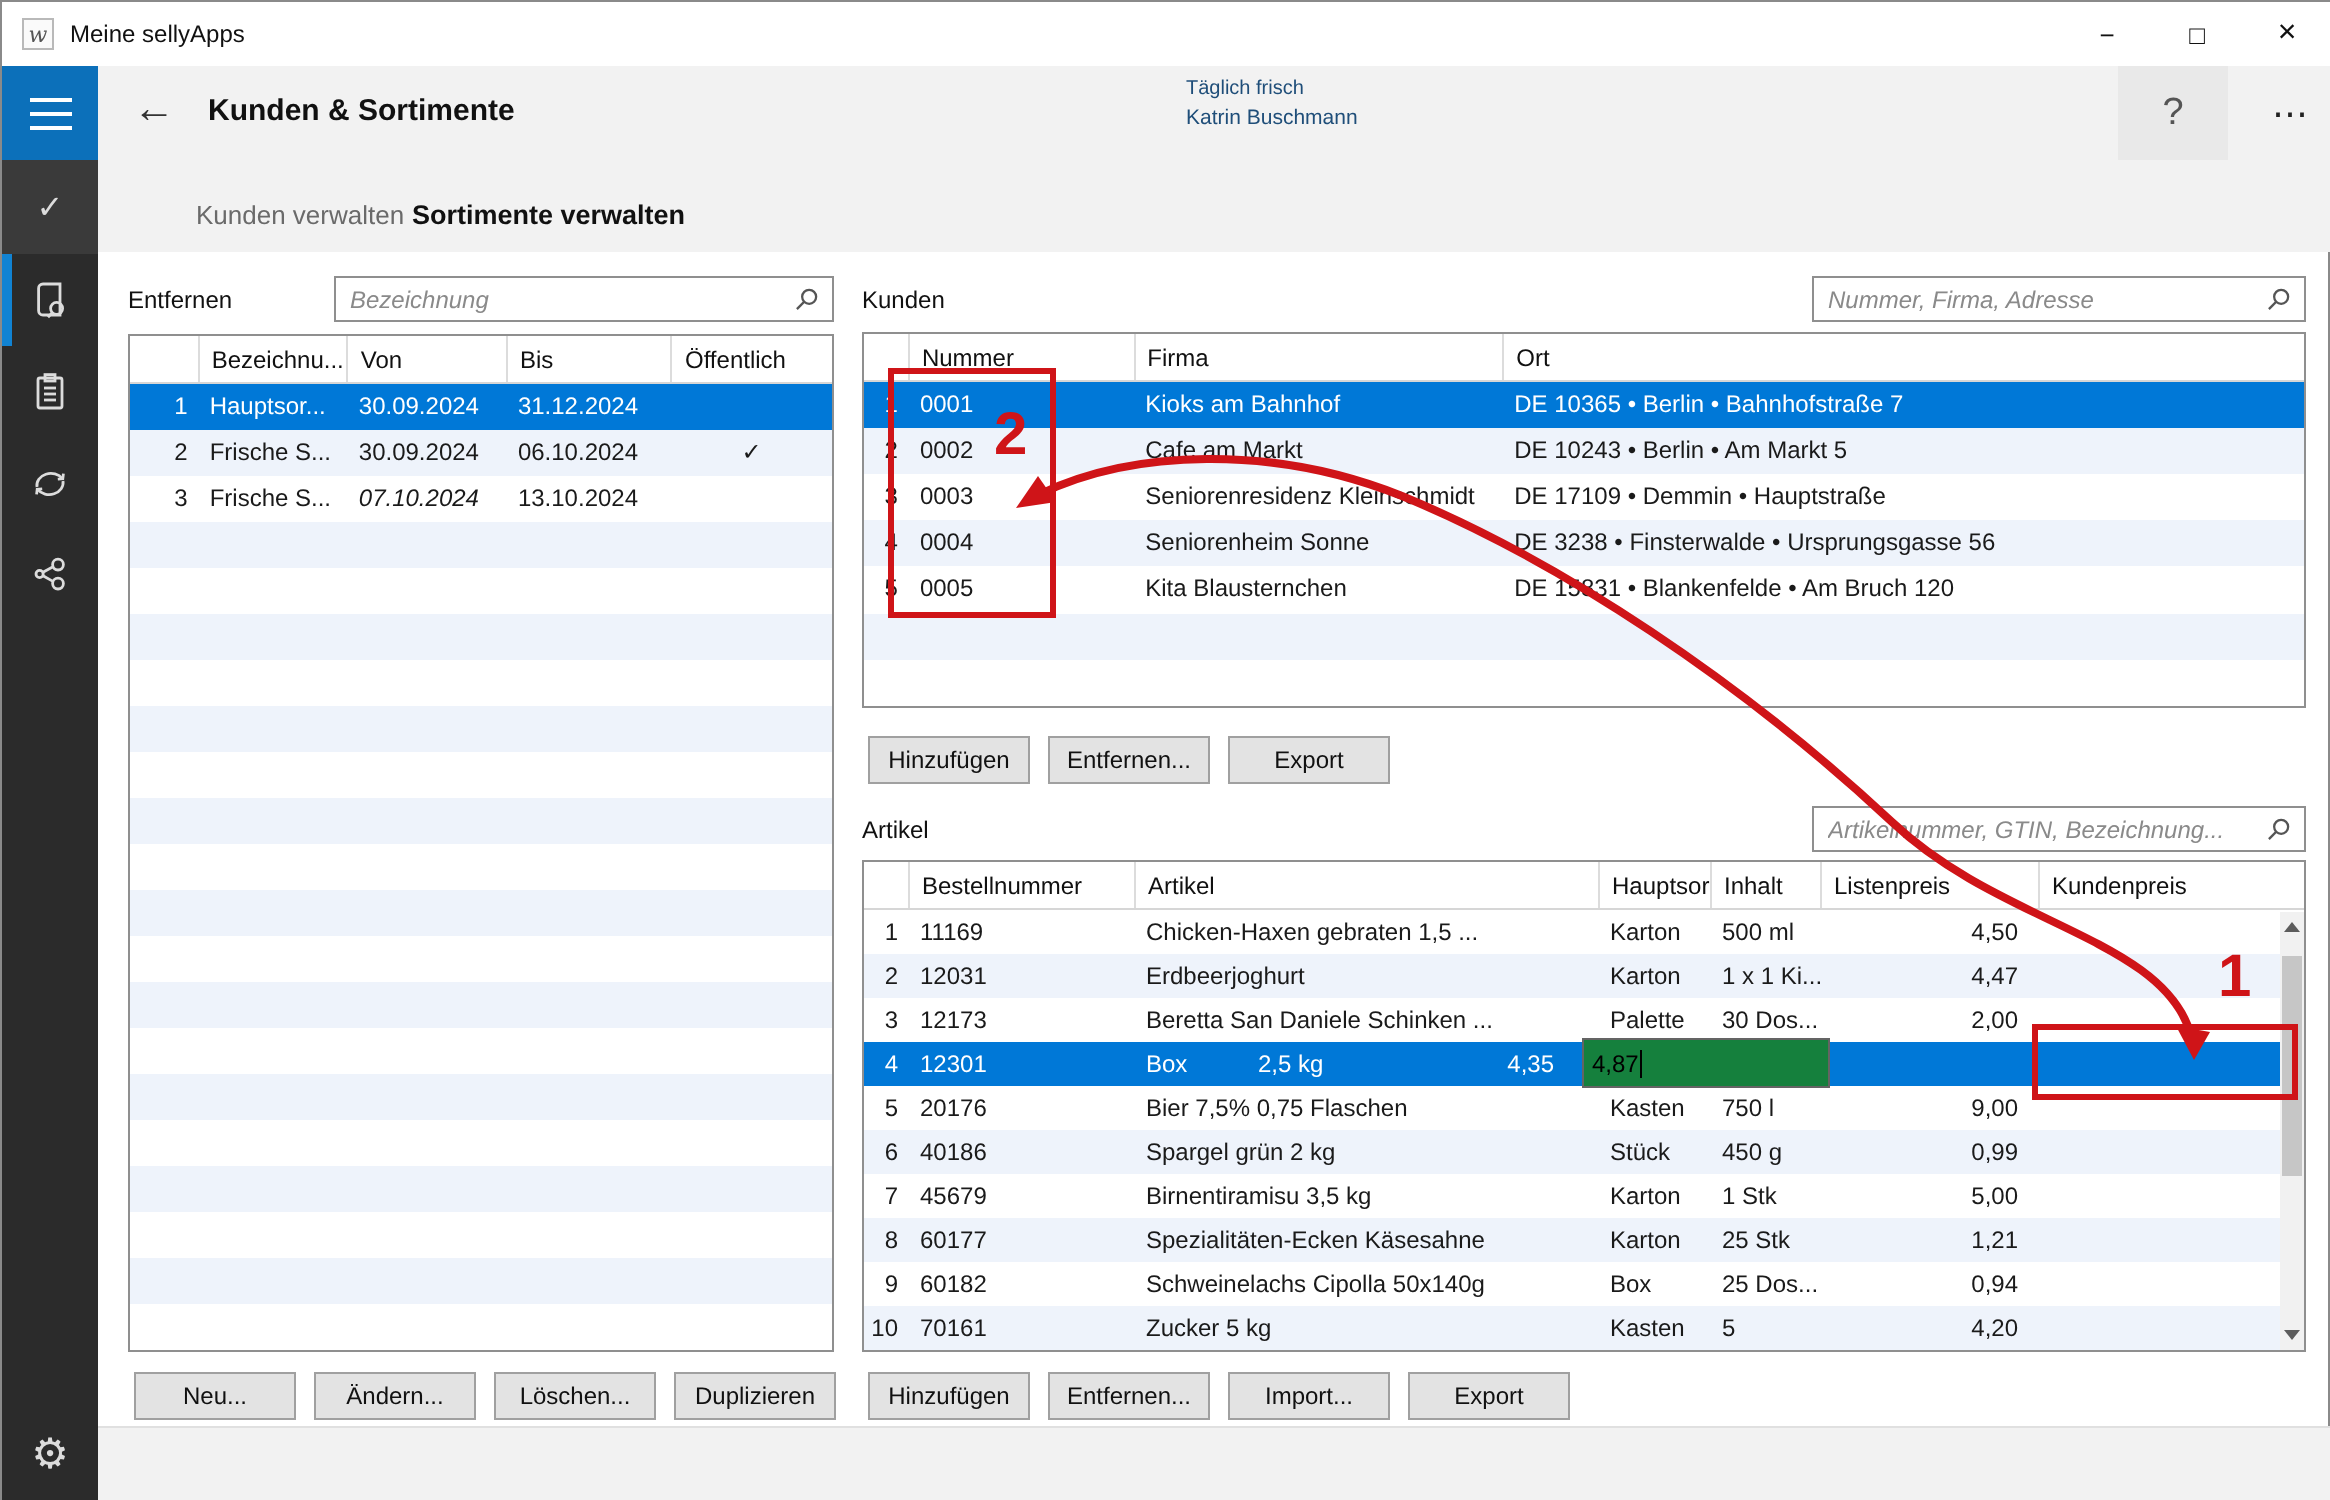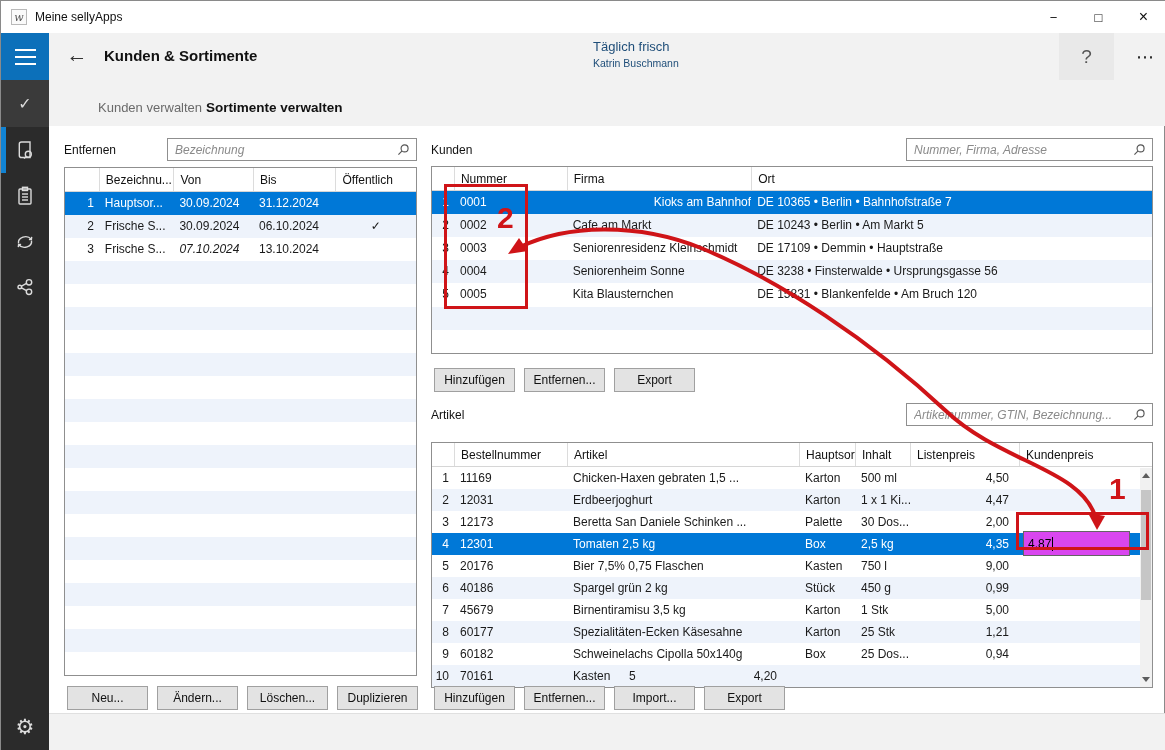--- a/index.html
+++ b/index.html
@@ -25,21 +25,21 @@
   .sideitem .accent { position:absolute; left:0; top:0; width:5px; height:100%; background:#1183d3; }
   .check-glyph { color:#dcdcdc; font-size:16px; }
   .gear-glyph { color:#dcdcdc; font-size:21px; }
   .sideitem svg { stroke:#dcdcdc; fill:none; stroke-width:1.4; }
 
   
   .headerband { position:absolute; left:48px; top:32px; width:1117px; height:93px; background:#f2f2f2; }
   .backarrow { position:absolute; left:14px; top:10px; font-size:21px; color:#333; width:28px; text-align:center; }
   .pagetitle { position:absolute; left:55px; top:14px; font-size:15px; font-weight:bold; color:#111; }
   .account { position:absolute; left:544px; top:6px; }
-  .accname { font-size:13px; color:#1f4e79; }
+  .accname { font-size:10px; color:#1f4e79; }
   .accuser { font-size:10.5px; color:#1f4e79; margin-top:3px; }
   .helpbox { position:absolute; left:1010px; top:0; width:55px; height:47px; background:#e9e9e9; display:flex; align-items:center; justify-content:center; font-size:19px; color:#555; }
   .morebox { position:absolute; left:1075px; top:0; width:42px; height:47px; display:flex; align-items:center; justify-content:center; font-size:18px; color:#222; }
   .tabs { position:absolute; left:0; top:60px; width:100%; height:33px; }
   .tab { position:absolute; top:7px; font-size:13px; color:#6a6a6a; }
   .tab.t0 { left:49px; }
   .tab.t1 { left:157px; font-weight:bold; color:#111; font-size:13.5px; }
 
   
   .panel-label { position:absolute; font-size:12px; color:#111; }
@@ -58,21 +58,21 @@
   .trow.sel { background:#0078d7; color:#fff; }
   .td { font-size:12px; color:#1a1a1a; padding:4px 0 0 6px; white-space:nowrap; overflow:hidden; }
   .trow.sel .td { color:#fff; }
   .td.num { text-align:right; padding-left:0; padding-right:5px; }
   .td.price { text-align:right; padding-left:0; padding-right:10px; }
   .td.center { text-align:center; padding-left:0; }
   .td.rel { position:relative; overflow:visible; }
   .empty-stripes { position:absolute; left:0; width:100%; background:repeating-linear-gradient(to bottom,#eef3fb 0 23px,#ffffff 23px 46px); }
 
   
-  .edit-field { position:absolute; left:4px; top:-2px; width:107px; height:25px; background:#d946ef; border:1px solid #646464; display:flex; align-items:center; padding-left:4px; z-index:5; }
+  .edit-field { position:absolute; left:4px; top:-2px; width:124px; height:25px; background:#15803d; border:1px solid #646464; display:flex; align-items:center; padding-left:4px; z-index:5; }
   .edit-field span { font-size:12px; color:#000; }
   .caret { width:1px; height:14px; background:#000; margin-left:1px; }
 
   
   .scrollbar { position:absolute; right:0; top:25px; bottom:0; width:12px; background:#f1f1f1; z-index:4; }
   .sb-arrow { position:absolute; left:0; width:12px; height:15px; display:flex; align-items:center; justify-content:center; }
   .sb-arrow.up { top:0; } .sb-arrow.down { bottom:0; }
   .tri-up { width:0; height:0; border-left:4px solid transparent; border-right:4px solid transparent; border-bottom:5px solid #5c5c5c; }
   .tri-down { width:0; height:0; border-left:4px solid transparent; border-right:4px solid transparent; border-top:5px solid #5c5c5c; }
   .sb-thumb { position:absolute; left:1px; width:10px; background:#c6c6c6; }
@@ -230,21 +230,21 @@
       <div class="thead">
         <div class="th" style="width: 22px;"></div>
         <div class="th" style="width: 113px;">Nummer</div>
         <div class="th" style="width: 185px;">Firma</div>
         <div class="th" style="width: 402px;">Ort</div>
       </div>
     <div class="empty-stripes" style="top:140px; height:46px;"></div>
   <div class="trow sel" style="height: 23px;">
         <div class="td num" style="width: 22px;">1</div>
         <div class="td" style="width: 113px;">0001</div>
-        <div class="td" style="width: 185px; text-align: right;">Kioks am Bahnhof</div>
+        <div class="td" style="width: 185px;">Kioks am Bahnhof</div>
         <div class="td" style="width: 402px;">DE 10365 • Berlin • Bahnhofstraße 7</div>
       </div>
       <div class="trow stripe" style="height: 23px;">
         <div class="td num" style="width: 22px;">2</div>
         <div class="td" style="width: 113px;">0002</div>
         <div class="td" style="width: 185px;">Cafe am Markt</div>
         <div class="td" style="width: 402px;">DE 10243 • Berlin • Am Markt 5</div>
       </div>
       <div class="trow" style="height: 23px;">
         <div class="td num" style="width: 22px;">3</div>
@@ -272,21 +272,21 @@
     </div>
 
   <div class="panel-label" style="left:430px; top:407px;">Artikel</div>
   <div class="search" style="left:905px; top:402px; width:247px;">
     <input type="text" placeholder="Artikelnummer, GTIN, Bezeichnung..." style="">
     <svg width="14" height="14" viewBox="0 0 16 16">
       <circle cx="9.8" cy="6.2" r="4" stroke="#555" fill="none" stroke-width="1.3"></circle>
       <line x1="6.9" y1="9.1" x2="2.8" y2="13.2" stroke="#555" stroke-width="1.3"></line>
     </svg>
   </div>
-  <div class="table" style="left:430px; top:429px; width:722px; height:246px;margin-top:12px;">
+  <div class="table" style="left:430px; top:429px; width:722px; height:246px;">
       <div class="thead">
         <div class="th" style="width: 22px;"></div>
         <div class="th" style="width: 113px;">Bestellnummer</div>
         <div class="th" style="width: 232px;">Artikel</div>
         <div class="th" style="width: 56px;">Hauptsor</div>
         <div class="th" style="width: 55px;">Inhalt</div>
         <div class="th" style="width: 109px;">Listenpreis</div>
         <div class="th" style="width: 123px;">Kundenpreis</div>
       </div>
     <div class="scrollbar">
@@ -321,21 +321,20 @@
         <div class="td" style="width: 113px;">12173</div>
         <div class="td" style="width: 232px;">Beretta San Daniele Schinken ...</div>
         <div class="td" style="width: 56px;">Palette</div>
         <div class="td" style="width: 55px;">30 Dos...</div>
         <div class="td price" style="width: 109px;">2,00</div>
         <div class="td" style="width: 123px;"></div>
       </div>
       <div class="trow sel" style="height: 22px;">
         <div class="td num" style="width: 22px;">4</div>
         <div class="td" style="width: 113px;">12301</div>
-        <div class="td" style="width: 232px;">Tomaten 2,5 kg</div>
         <div class="td" style="width: 56px;">Box</div>
         <div class="td" style="width: 55px;">2,5 kg</div>
         <div class="td price" style="width: 109px;">4,35</div>
         <div class="td rel" style="width: 123px;">
           <div class="edit-field">
             <span>4,87</span>
             <div class="caret"></div>
           </div>
         </div>
       </div>
@@ -380,20 +379,21 @@
         <div class="td" style="width: 113px;">60182</div>
         <div class="td" style="width: 232px;">Schweinelachs Cipolla 50x140g</div>
         <div class="td" style="width: 56px;">Box</div>
         <div class="td" style="width: 55px;">25 Dos...</div>
         <div class="td price" style="width: 109px;">0,94</div>
         <div class="td" style="width: 123px;"></div>
       </div>
       <div class="trow stripe" style="height: 22px;">
         <div class="td num" style="width: 22px;">10</div>
         <div class="td" style="width: 113px;">70161</div>
+        <div class="td" style="width: 232px;">Zucker 5 kg</div>
         <div class="td" style="width: 56px;">Kasten</div>
         <div class="td" style="width: 55px;">5</div>
         <div class="td price" style="width: 109px;">4,20</div>
         <div class="td" style="width: 123px;"></div>
       </div>
     </div>
   <div class="btnrow" style="left:433px; top:685px;">
       <button class="btn">Hinzufügen</button>
       <button class="btn">Entfernen...</button>
       <button class="btn">Import...</button>

